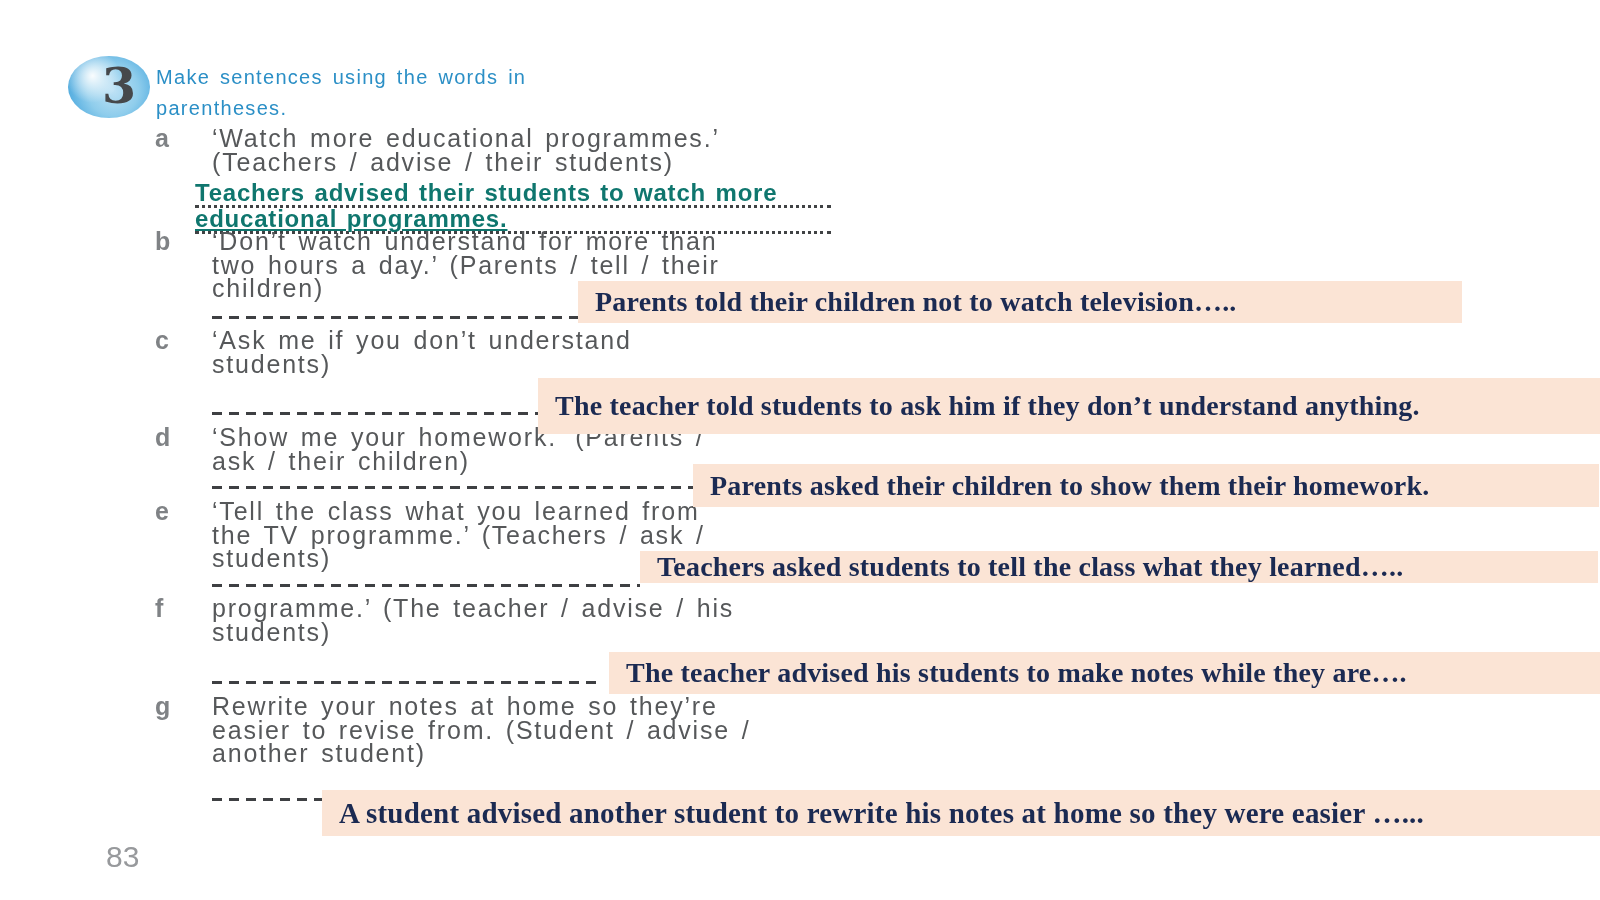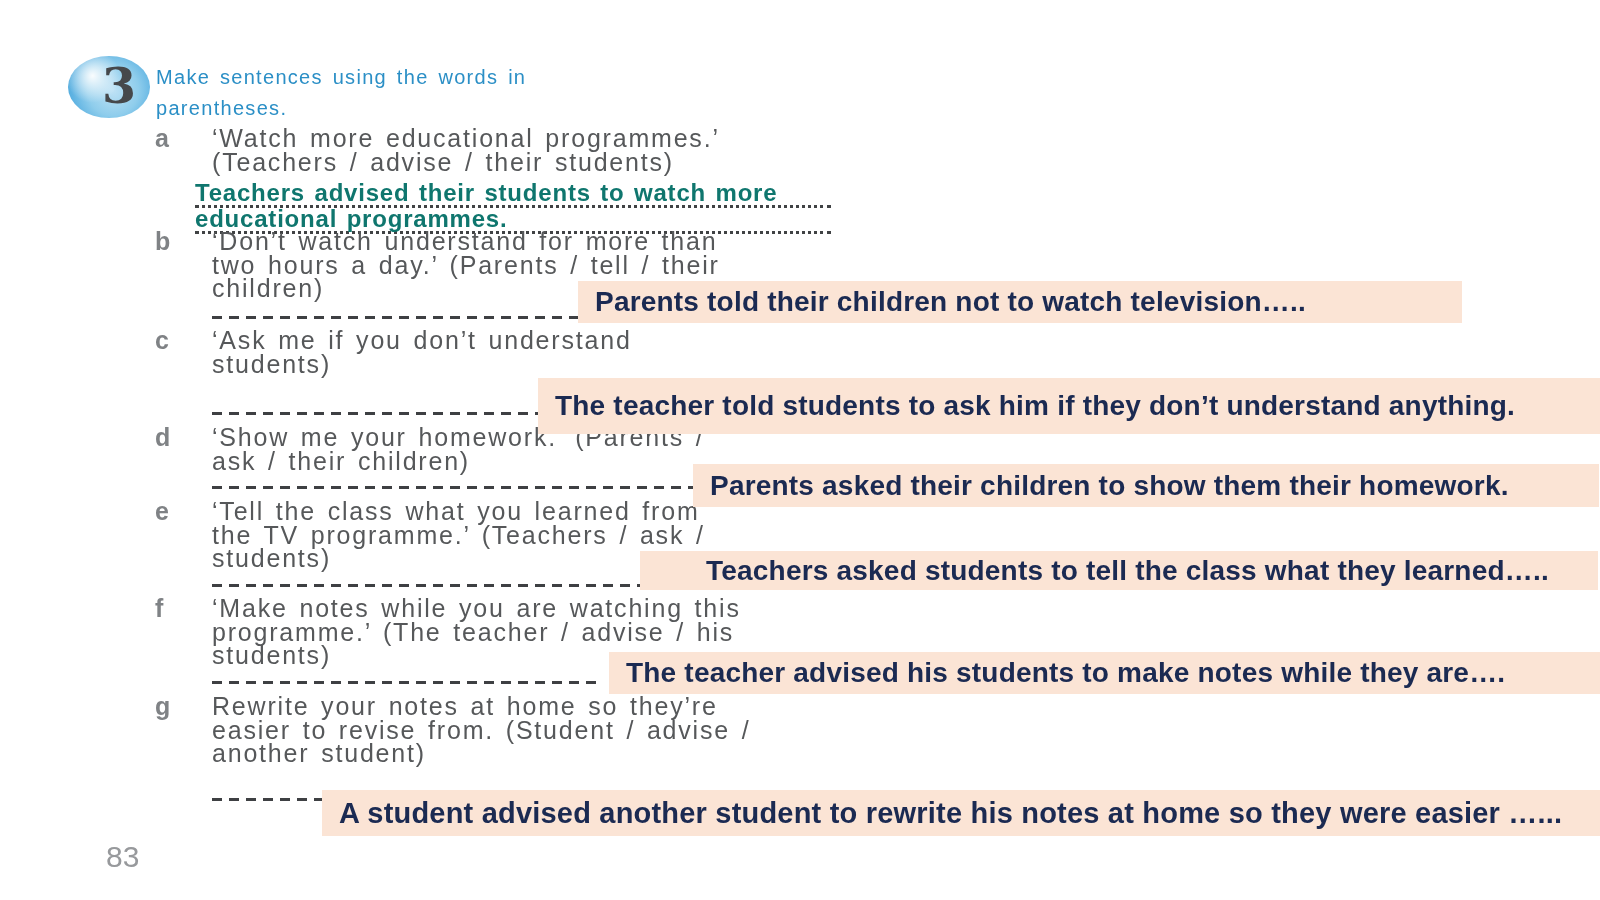--- a/index.html
+++ b/index.html
@@ -61,51 +61,51 @@
   
   .written-line {
     position:absolute; left:195px; width:636px; height:26px;
     border-bottom:3px dotted #404244;
     color:#0f766e; font-weight:700;
     font-size:24px; line-height:28px;
     letter-spacing:0.8px; word-spacing:2px;
     white-space:nowrap;
   }
   .written-1 { top:179px; }
-  .written-2 { top:205px; }
+  .written-2 { top:205px;text-decoration:underline; }
 
   
   .dash-line {
     position:absolute; height:3px;
     background:repeating-linear-gradient(90deg, #3e4043 0 10px, transparent 10px 17px);
   }
   .dash-b { left:212px; top:316px; width:366px; }
   .dash-c { left:212px; top:412px; width:328px; }
   .dash-d { left:212px; top:486px; width:656px; }
   .dash-e { left:212px; top:584px; width:428px; }
   .dash-f { left:212px; top:681px; width:385px; }
   .dash-g { left:212px; top:798px; width:118px; }
 
   
   .answer-box {
     position:absolute;
     background:#fbe4d5;
     color:#1b2a52;
-    font-family:Liberation Sans, sans-serif;
+    font-family:Liberation Serif, serif;
     font-weight:700;
     font-size:28px;
     letter-spacing:0.2px;
     white-space:nowrap;
     padding-left:17px;
     display:flex; align-items:center;
   }
   .box-b { left:578px; top:281px; width:867px; height:42px; }
   .box-c { left:538px; top:378px; width:1046px; height:56px; }
   .box-d { left:693px; top:464px; width:889px; height:43px; }
-  .box-e { left:640px; top:551px; width:941px; height:39px;justify-content:center; }
+  .box-e { left:640px; top:551px; width:941px; height:32px; }
   .box-f { left:609px; top:652px; width:985px; height:42px; }
   .box-g { left:322px; top:790px; width:1266px; height:46px; font-size:29px; }
 
   
   .page-number {
     position:absolute; left:106px; top:840px;
     color:#97999c; font-size:30px;
   }
 </style>
 </head>
@@ -161,21 +161,20 @@
     <span class="letter">e</span><div class="lines">
       <div>‘Tell the class what you learned from</div>
       <div>the TV programme.’ (Teachers / ask /</div>
       <div>students)</div>
     </div>
   </div>
   <div class="dash-line dash-e"></div>
 
   <div class="item item-f">
     <span class="letter">f</span><div class="lines">
-      <div>‘Make notes while you are watching this</div>
       <div>programme.’ (The teacher / advise / his</div>
       <div>students)</div>
     </div>
   </div>
   <div class="dash-line dash-f"></div>
 
   <div class="item item-g">
     <span class="letter">g</span><div class="lines">
       <div>Rewrite your notes at home so they’re</div>
       <div>easier to revise from. (Student / advise /</div>

